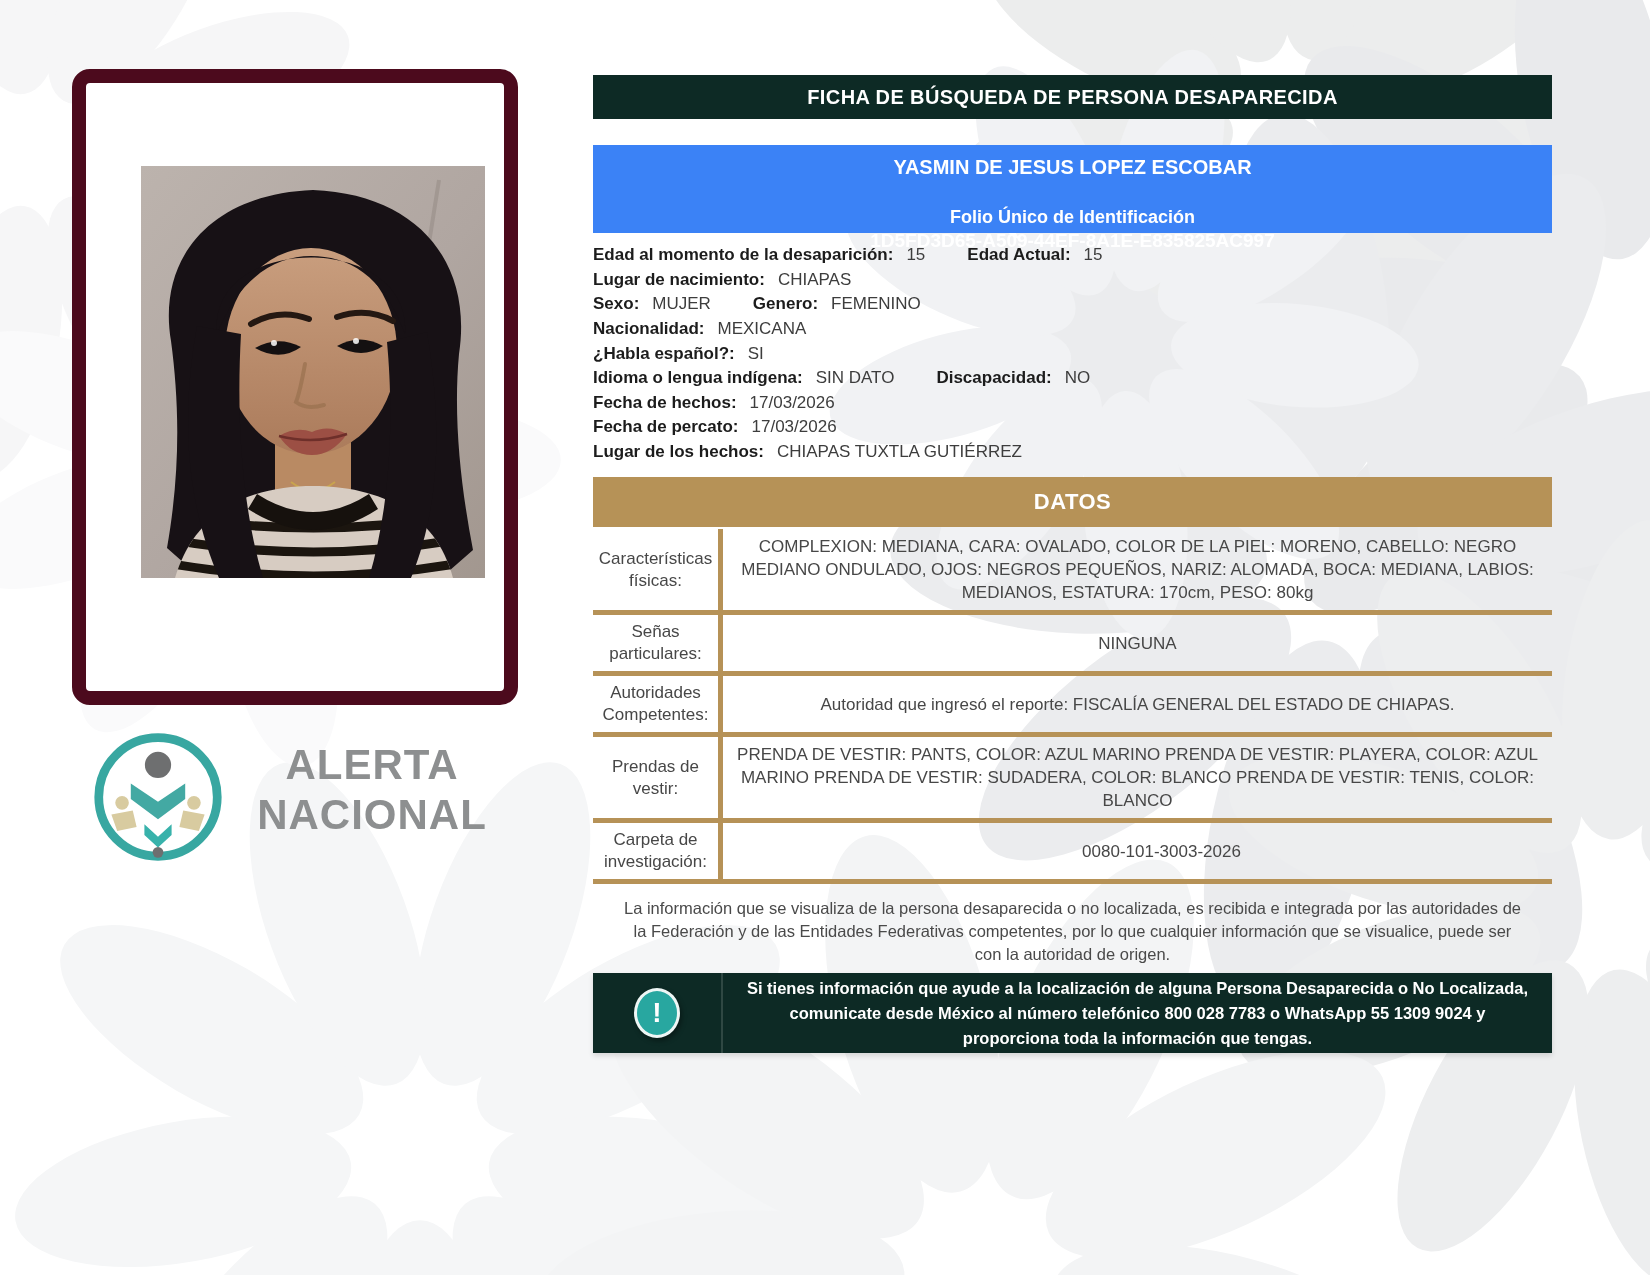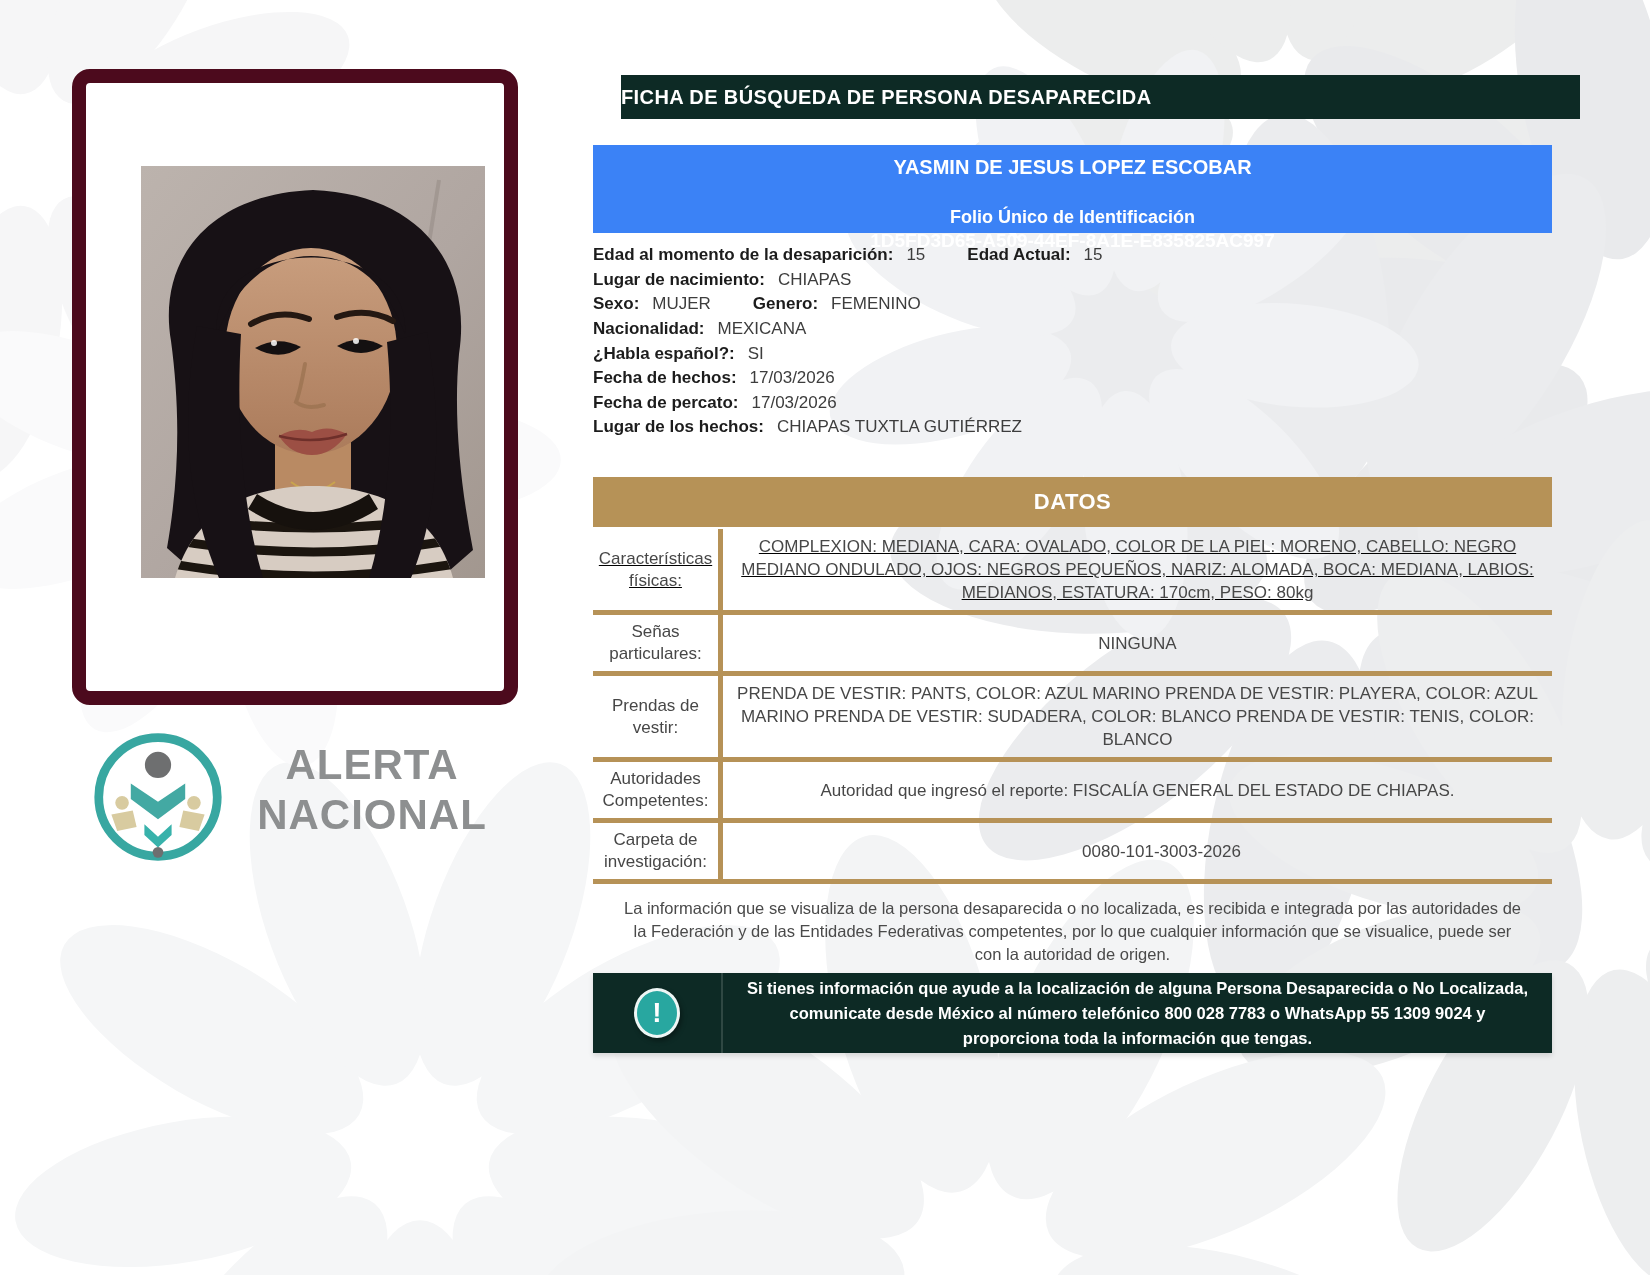--- a/index.html
+++ b/index.html
@@ -24,21 +24,21 @@
   .logo-mark{position:absolute;left:90px;top:729px;width:136px;height:136px;}
   .logo-text{
     position:absolute;left:252px;top:740px;width:240px;text-align:center;
     color:#8d8f90;font-weight:bold;font-size:42px;line-height:50px;letter-spacing:1px;
   }
 
   
   .bar-title{
     position:absolute;left:593px;top:75px;width:959px;height:44px;
     background:#0d2a25;color:#ffffff;font-weight:bold;font-size:20px;
-    line-height:44px;text-align:left;letter-spacing:.4px;margin-left:28px;
+    line-height:44px;text-align:center;letter-spacing:.4px;
   }
   .bar-name{
     position:absolute;left:593px;top:145px;width:959px;height:88px;
     background:#3b82f6;color:#ffffff;text-align:center;box-sizing:border-box;
     padding-top:10px;
   }
   .bar-name .name{font-weight:bold;font-size:20px;line-height:24px;}
   .bar-name .folio-label{font-weight:bold;font-size:18px;line-height:23px;margin-top:27px;}
   .bar-name .folio{font-weight:bold;font-size:19px;line-height:23px;}
 
@@ -58,21 +58,21 @@
   .trow{display:flex;border-bottom:5px solid #b69257;box-sizing:border-box;}
   .tlabel{
     width:130px;flex:none;display:flex;align-items:center;justify-content:center;
     text-align:center;color:#474747;font-size:17px;line-height:22px;
     padding:6px 6px;box-sizing:border-box;border-right:5px solid #b69257;
   }
   .tvalue{
     flex:1;display:flex;align-items:center;justify-content:center;text-align:center;
     color:#474747;font-size:17px;line-height:23px;padding:6px 12px;box-sizing:border-box;
   }
-  .r0{min-height:80px;text-decoration:underline;} .r1{min-height:57px;} .r2{min-height:81px;}
+  .r0{min-height:80px;} .r1{min-height:57px;} .r2{min-height:81px;}
   .r3{min-height:59px;} .r4{min-height:59px;gap:48px;}
 
   .disclaimer{
     position:absolute;left:593px;top:897px;width:959px;text-align:center;
     color:#4a4a4a;font-size:16.5px;line-height:23px;
   }
 
   .footerbar{
     position:absolute;left:593px;top:973px;width:959px;height:80px;
     background:#0d2a25;display:flex;box-shadow:0 3px 5px rgba(0,0,0,0.12);
@@ -205,20 +205,23 @@
     <div class="dline">
       <span class="dl">Sexo:</span><span class="dv">MUJER</span><span class="dl dl2">Genero:</span><span class="dv">FEMENINO</span>
     </div>
     <div class="dline">
       <span class="dl">Nacionalidad:</span><span class="dv">MEXICANA</span>
     </div>
     <div class="dline">
       <span class="dl">¿Habla español?:</span><span class="dv">SI</span>
     </div>
     <div class="dline">
+      <span class="dl">Idioma o lengua indígena:</span><span class="dv">SIN DATO</span><span class="dl dl2">Discapacidad:</span><span class="dv">NO</span>
+    </div>
+    <div class="dline">
       <span class="dl">Fecha de hechos:</span><span class="dv">17/03/2026</span>
     </div>
     <div class="dline">
       <span class="dl">Fecha de percato:</span><span class="dv">17/03/2026</span>
     </div>
     <div class="dline">
       <span class="dl">Lugar de los hechos:</span><span class="dv">CHIAPAS TUXTLA GUTIÉRREZ</span>
     </div>
   </div>
 
@@ -226,27 +229,27 @@
 
   <div class="dtable">
     <div class="trow r0">
       <div class="tlabel">Características físicas:</div>
       <div class="tvalue">COMPLEXION: MEDIANA, CARA: OVALADO, COLOR DE LA PIEL: MORENO, CABELLO: NEGRO MEDIANO ONDULADO, OJOS: NEGROS PEQUEÑOS, NARIZ: ALOMADA, BOCA: MEDIANA, LABIOS: MEDIANOS, ESTATURA: 170cm, PESO: 80kg</div>
     </div>
     <div class="trow r1">
       <div class="tlabel">Señas particulares:</div>
       <div class="tvalue">NINGUNA</div>
     </div>
+    <div class="trow r3">
+      <div class="tlabel">Autoridades Competentes:</div>
+      <div class="tvalue">Autoridad que ingresó el reporte: FISCALÍA GENERAL DEL ESTADO DE CHIAPAS.</div>
+    </div>
     <div class="trow r2">
       <div class="tlabel">Prendas de vestir:</div>
       <div class="tvalue">PRENDA DE VESTIR: PANTS, COLOR: AZUL MARINO PRENDA DE VESTIR: PLAYERA, COLOR: AZUL MARINO PRENDA DE VESTIR: SUDADERA, COLOR: BLANCO PRENDA DE VESTIR: TENIS, COLOR: BLANCO</div>
-    </div>
-    <div class="trow r3">
-      <div class="tlabel">Autoridades Competentes:</div>
-      <div class="tvalue">Autoridad que ingresó el reporte: FISCALÍA GENERAL DEL ESTADO DE CHIAPAS.</div>
     </div>
     <div class="trow r4">
       <div class="tlabel">Carpeta de investigación:</div>
       <div class="tvalue">0080-101-3003-2026</div>
     </div>
   </div>
 
   <div class="disclaimer">
     <div>La información que se visualiza de la persona desaparecida o no localizada, es recibida e integrada por las autoridades de</div>
     <div>la Federación y de las Entidades Federativas competentes, por lo que cualquier información que se visualice, puede ser</div>

